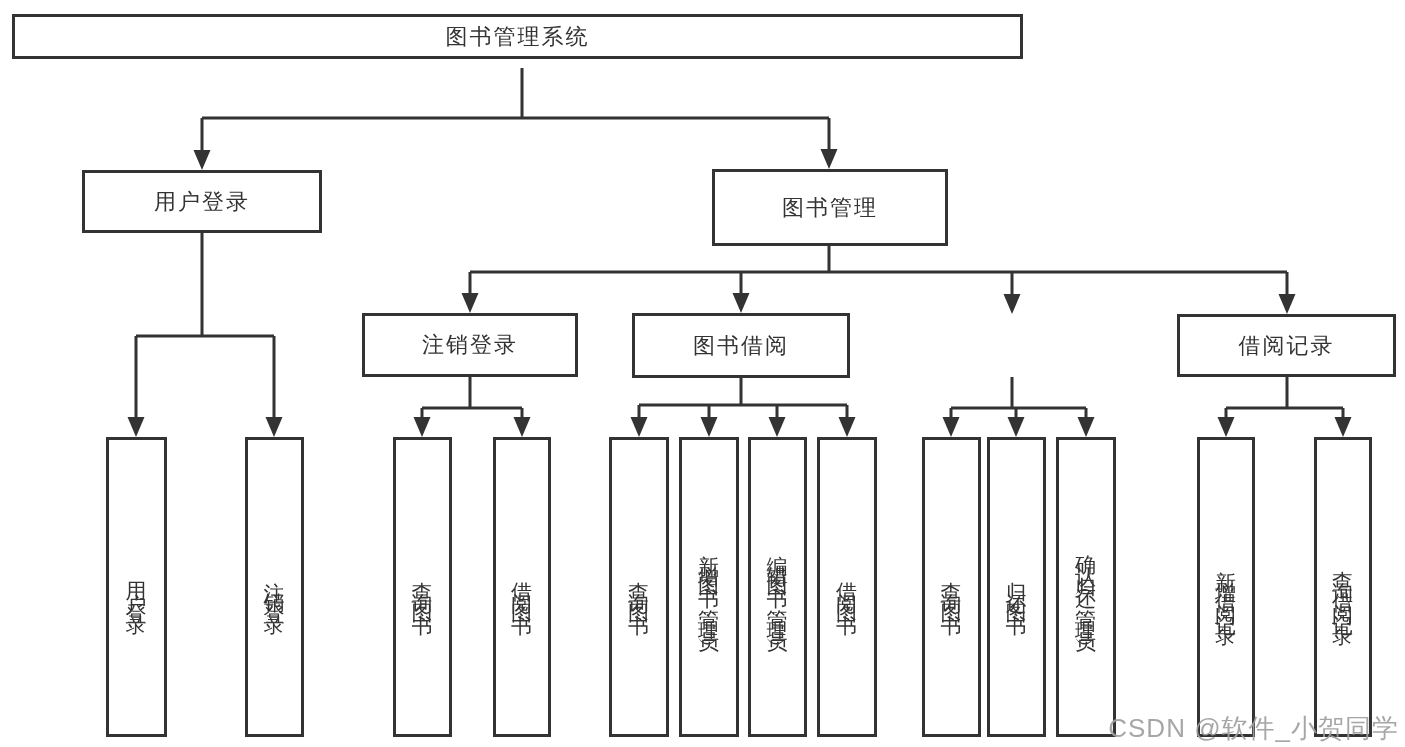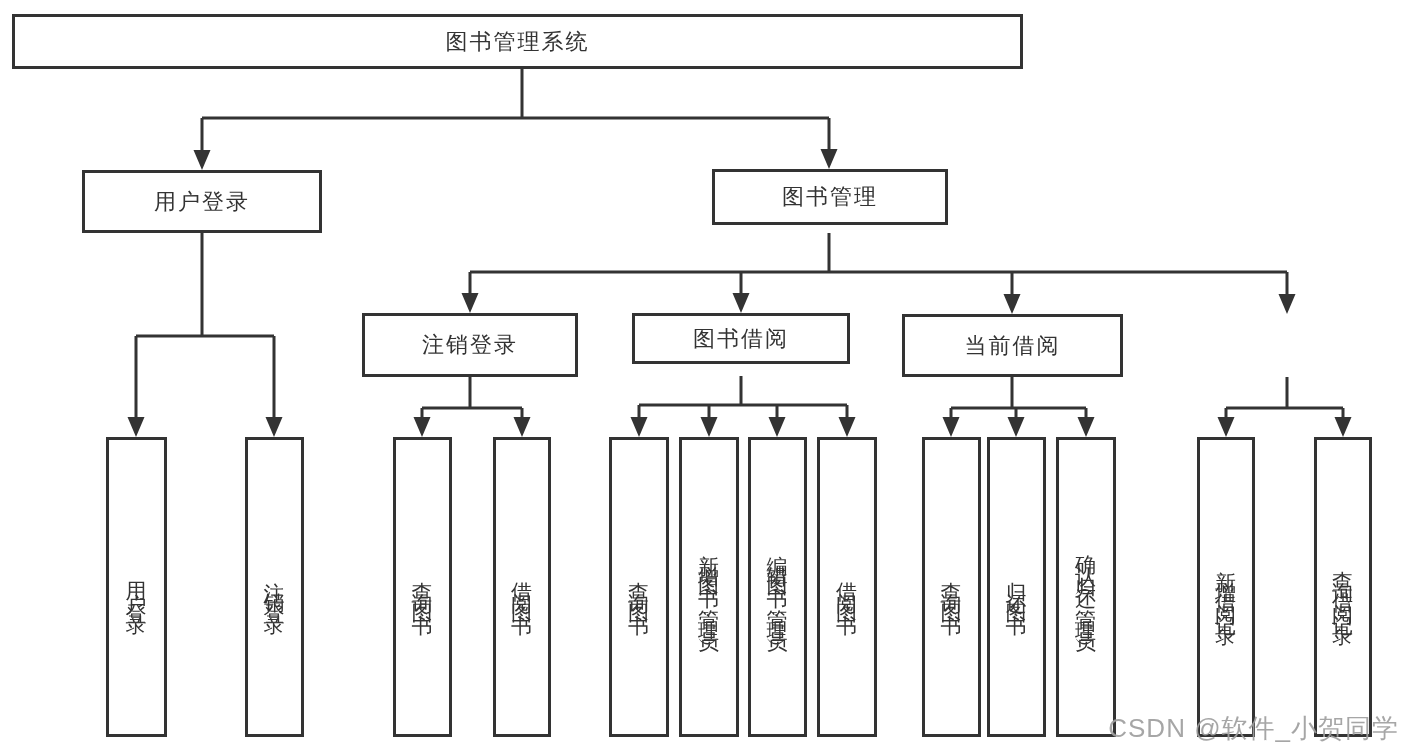--- a/index.html
+++ b/index.html
@@ -83,39 +83,39 @@
              M700.5 417 L717.5 417 L709 437 Z
              M768.5 417 L785.5 417 L777 437 Z
              M838.5 417 L855.5 417 L847 437 Z
              M942.5 417 L959.5 417 L951 437 Z
              M1007.5 417 L1024.5 417 L1016 437 Z
              M1077.5 417 L1094.5 417 L1086 437 Z
              M1217.5 417 L1234.5 417 L1226 437 Z
              M1334.5 417 L1351.5 417 L1343 437 Z"></path>
   </svg>
 
-  <div class="box" style="left:12px; top:14px; width:1011px; height:55px;">
+  <div class="box" style="left:12px; top:14px; width:1011px; height:45px;">
     <span class="hlabel">图书管理系统</span>
   </div>
 
   <div class="box" style="left:82px; top:170px; width:240px; height:63px;">
     <span class="hlabel">用户登录</span>
   </div>
-  <div class="box" style="left:712px; top:169px; width:236px; height:56px;">
+  <div class="box" style="left:712px; top:169px; width:236px; height:77px;">
     <span class="hlabel">图书管理</span>
   </div>
 
   <div class="box" style="left:362px; top:313px; width:216px; height:64px;">
     <span class="hlabel">注销登录</span>
   </div>
-  <div class="box" style="left:632px; top:313px; width:218px; height:51px;">
+  <div class="box" style="left:632px; top:313px; width:218px; height:65px;">
     <span class="hlabel">图书借阅</span>
   </div>
-  <div class="box" style="left:902px; top:314px; width:221px; height:63px;">
-    <span class="hlabel">当前借阅</span>
+  <div class="box" style="left:1177px; top:314px; width:219px; height:63px;">
+    <span class="hlabel">借阅记录</span>
   </div>
 
   <div class="box leaf" style="left:106px; width:61px;">
     <span class="vlabel">用户登录</span>
   </div>
   <div class="box leaf" style="left:245px; width:59px;">
     <span class="vlabel">注销登录</span>
   </div>
 
   <div class="box leaf" style="left:393px; width:59px;">

